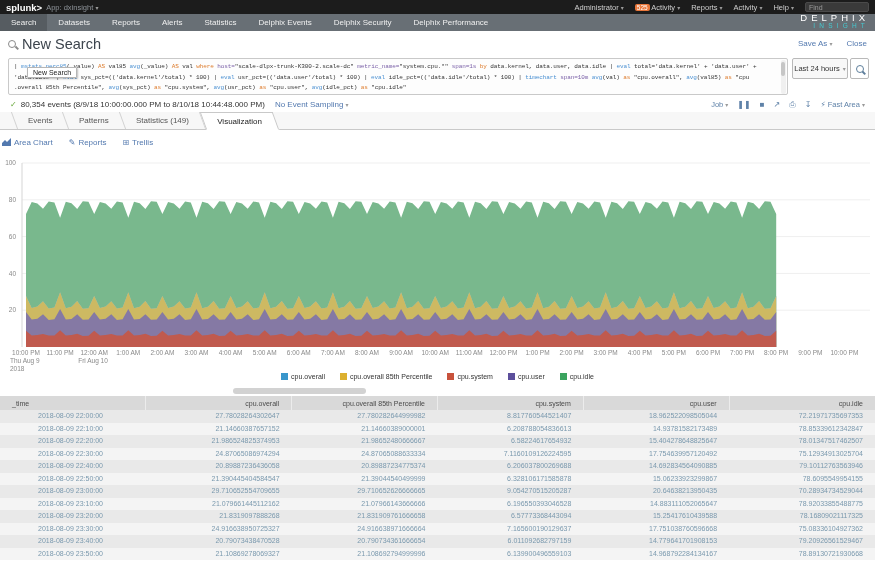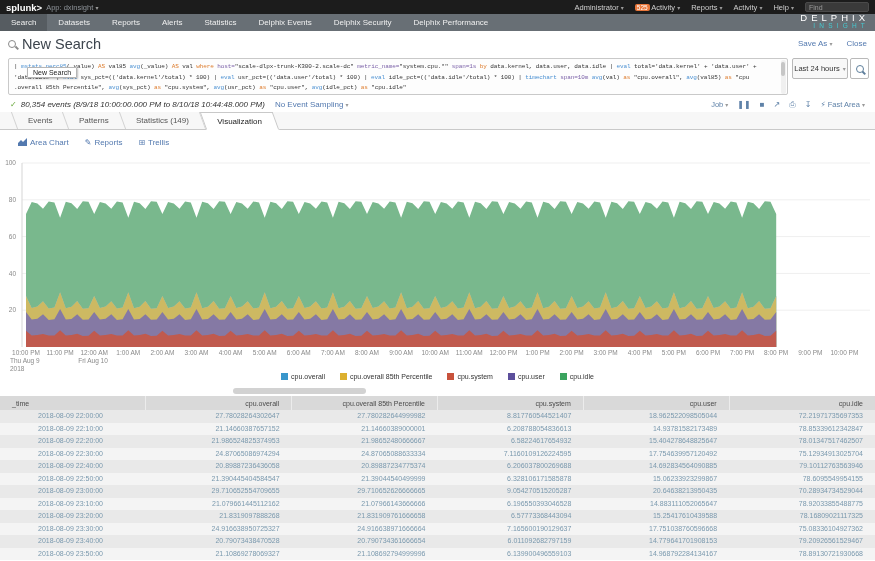--- a/index.html
+++ b/index.html
@@ -48,36 +48,36 @@
             border:1px solid #b9b9b9;border-radius:2px;display:flex;align-items:center;justify-content:center;
             gap:3px;font-size:7.5px;color:#333;cursor:pointer;}
   .btn-search{position:absolute;top:58px;left:850px;width:19px;height:21px;background:#fff;
               border:1px solid #b9b9b9;border-radius:2px;display:flex;align-items:center;justify-content:center;cursor:pointer;}
   .btn-search .mag{border-color:#5f7f9c;}
   .btn-search .mag::after{background:#5f7f9c;}
   
   .events-bar{position:absolute;top:97px;left:0;width:875px;height:15px;display:flex;
               align-items:center;padding:0 10px;font-size:8px;}
   .check{color:#65a637;margin-right:4px;font-size:8px;}
-  .ev-text{color:#333;font-style:italic;}
+  .ev-text{color:#333;}
   .ev-link{color:#5379af;margin-left:10px;cursor:pointer;}
   .job-controls{margin-left:auto;display:flex;align-items:center;gap:9px;color:#5f82a8;font-size:7.5px;}
   .job-controls span{cursor:pointer;}
   .ico{font-size:8px;color:#5f82a8;}
   
   .tabs-row{position:absolute;top:112px;left:0;width:875px;height:18px;background:#f7f7f7;
             border-bottom:1px solid #c9c9c9;display:flex;padding-left:14px;font-size:8px;color:#555;}
   .tab{position:relative;display:flex;align-items:center;padding:0 13px;transform:skewX(20deg);
        border-right:1px solid #d2d2d2;cursor:pointer;}
   .tab:first-child{border-left:1px solid #d2d2d2;}
   .tab>span{transform:skewX(-20deg);white-space:nowrap;}
   .tab.active{background:#fff;border:1px solid #c9c9c9;border-bottom:1px solid #fff;margin-bottom:-1px;color:#222;}
   
   .viz-controls{position:absolute;top:134px;left:0;width:875px;height:16px;display:flex;
-                gap:16px;padding:0 18px;font-size:8px;color:#5379af;}
+                gap:16px;padding:0 2px;font-size:8px;color:#5379af;}
   .viz-controls .vc{display:flex;align-items:center;gap:3px;cursor:pointer;}
   
   .chart-wrap{position:absolute;top:152px;left:0;width:875px;height:246px;}
   .legend{position:absolute;left:0;top:221px;width:875px;display:flex;justify-content:center;
           gap:15px;font-size:7px;color:#333;}
   .legend .li{display:flex;align-items:center;gap:3px;cursor:pointer;}
   .sw{width:7px;height:7px;display:inline-block;}
   .scrollthumb{position:absolute;top:388px;left:233px;width:133px;height:6px;background:#d2d2d2;border-radius:3px;cursor:pointer;}
   
   .table-wrap{position:absolute;top:396px;left:0;width:875px;height:165px;overflow:hidden;}

